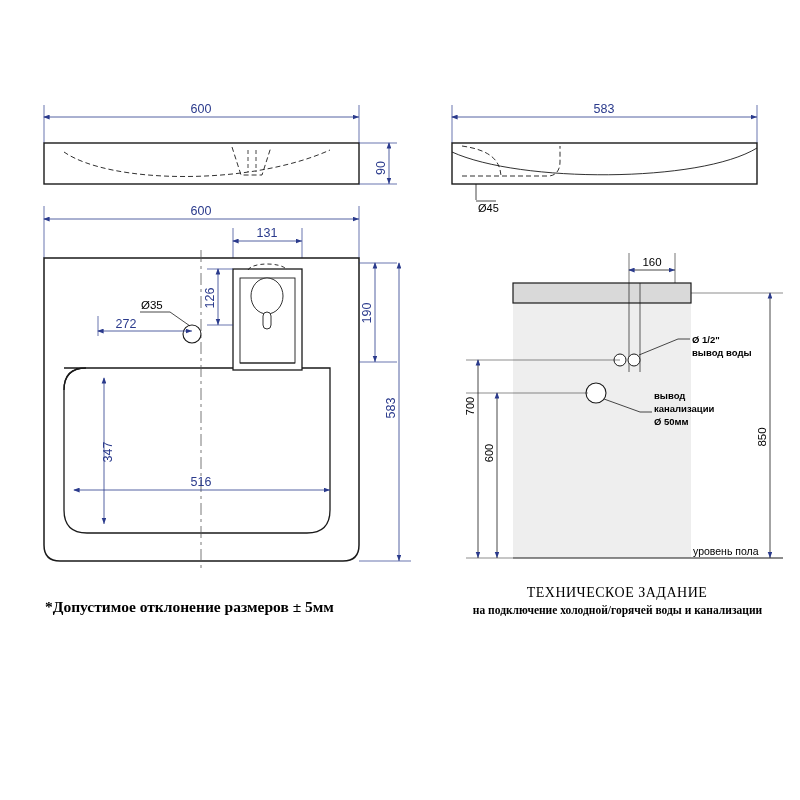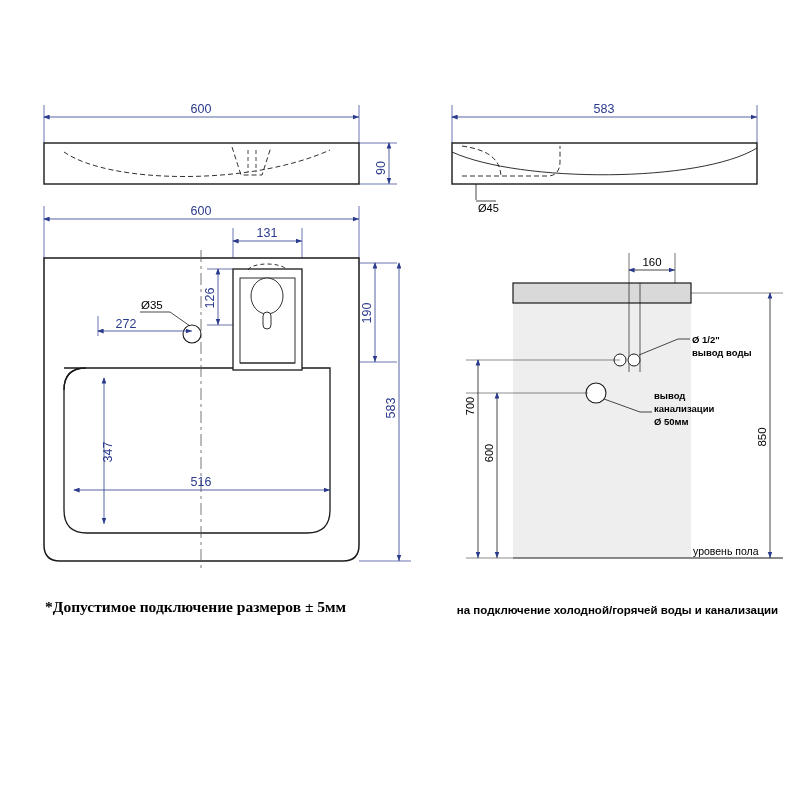--- a/index.html
+++ b/index.html
@@ -49,21 +49,21 @@
     font-family: "Liberation Serif", serif;
     font-size: 14px;
     letter-spacing: 0.5px;
   }
   .ti-sub {
     position: absolute;
     left: 440px;
     top: 604px;
     width: 355px;
     text-align: center;
-    font-family: Liberation Sans, sans-serif;
+    font-family: Liberation Serif, serif;
     font-size: 11.5px;
     font-weight: bold;
   }
 </style>
 </head>
 <body>
 
 <div id="sheet">
 
   <svg class="drawing" viewBox="0 0 800 800">
@@ -211,16 +211,17 @@
       <text x="474" y="406" font-size="11" fill="#000" text-anchor="middle" font-family="Liberation Sans, sans-serif" transform="rotate(-90 474 406)">700</text>
 
       <line x1="497" y1="393" x2="497" y2="558" stroke="#1a1a1a" stroke-width="0.8" marker-start="url(#arrStart)" marker-end="url(#arrEnd)"></line>
       <text x="493" y="453" font-size="11" fill="#000" text-anchor="middle" font-family="Liberation Sans, sans-serif" transform="rotate(-90 493 453)">600</text>
 
       <line x1="770" y1="293" x2="770" y2="558" stroke="#1a1a1a" stroke-width="0.8" marker-start="url(#arrStart)" marker-end="url(#arrEnd)"></line>
       <text x="766" y="437" font-size="11.5" fill="#000" text-anchor="middle" font-family="Liberation Sans, sans-serif" transform="rotate(-90 766 437)">850</text>
     </g>
   </svg>
 
-  <div class="note note-left">*Допустимое подключение размеров ± 5мм</div>
+  <div class="note note-left">*Допустимое отклонение размеров ± 5мм</div>
+  <div class="ti-title">ТЕХНИЧЕСКОЕ ЗАДАНИЕ</div>
   <div class="ti-sub">на подключение холодной/горячей воды и канализации</div>
 
 </div>
 
 </body></html>

